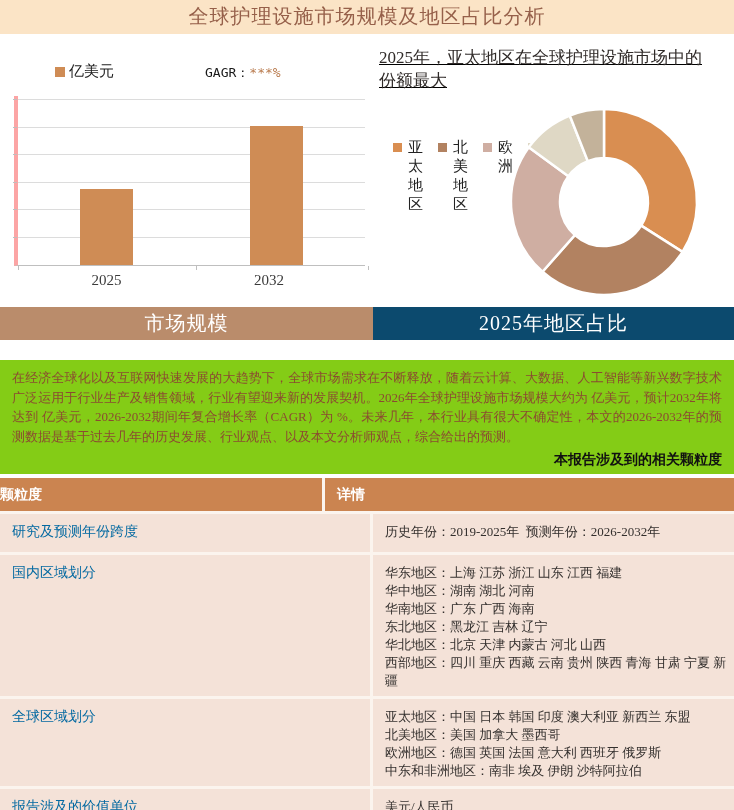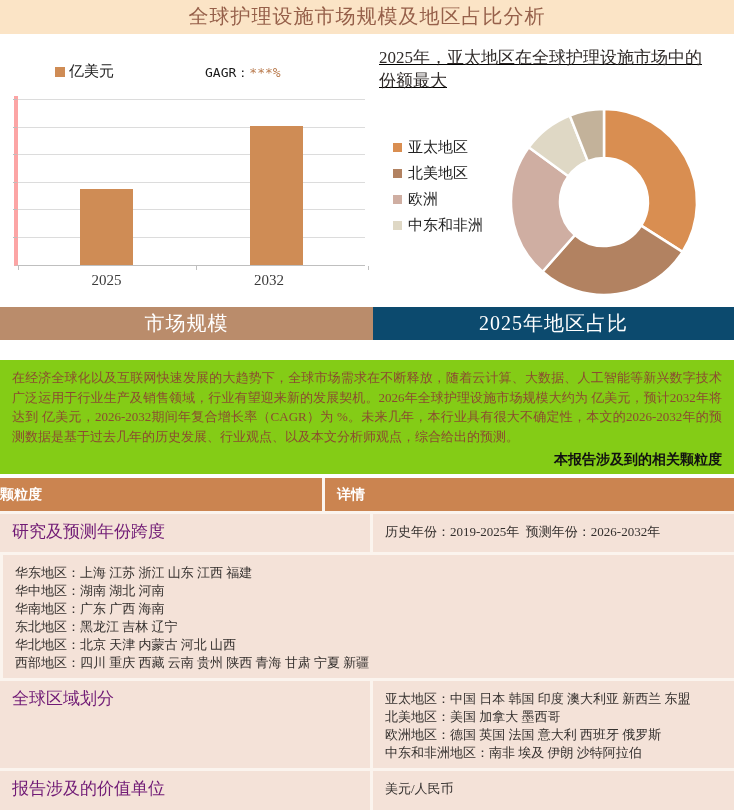--- a/index.html
+++ b/index.html
@@ -23,21 +23,21 @@
 
   .plot { position:absolute; left:14px; top:62px; width:351px; height:170px;
     border-left:4px solid #fca5a5; border-bottom:1px solid #BFBFBF; }
   .gridline { position:absolute; left:0; width:100%; height:1px; background:#DCDCDC; }
   .gridline .ytick { position:absolute; left:-5px; top:0; width:4px; height:1px; background:#BFBFBF; }
   .bar { position:absolute; width:53px; background:#CF8C55; bottom:0; }
   .xlab { position:absolute; top:176px; transform:translateX(-50%); font-size:15px; color:#3b3b3b; }
   .xtick { position:absolute; bottom:-5px; width:1px; height:4px; background:#BFBFBF; }
 
   .pie-headline { padding:12px 8px 0 6px; width:340px; font-size:17px; line-height:23px; color:#2F2A28; }
-  .pie-legend { position:absolute; left:20px; top:104px; width:96px; display:flex; flex-direction:column; gap:7px; }
+  .pie-legend { position:absolute; left:20px; top:104px; width:96px; display:flex; flex-direction:row; gap:15px; }
   .pie-legend .item { display:flex; font-size:15px; line-height:19px; color:#222; }
   .pie-legend .sw { width:9px; height:9px; margin:5px 6px 0 0; flex:none; }
   .donut-wrap { position:absolute; left:131px; top:68px; width:200px; height:200px; }
 
   
   .tabs { margin-top:2px; height:33px; flex:none; display:flex; }
   .tab { height:33px; line-height:33px; text-align:center; color:#fff; font-size:20px; letter-spacing:1px; }
   .tab.t0 { width:373px; background:#BA8C6B; }
   .tab.t1 { width:361px; background:#CDC4A8; }
 
@@ -50,21 +50,21 @@
   
   .tbl { margin-top:4px; flex:1; display:flex; flex-direction:column; overflow:hidden; }
   .t-head { height:33px; flex:none; background:#CB8450; display:flex; align-items:center;
     font-family:"Liberation Sans","DejaVu Sans",sans-serif; font-weight:bold; font-size:14px; color:#fff; }
   .t-head .c1 { width:322px; }
   .t-head .hdiv { width:3px; height:100%; background:#FBF4EE; }
   .t-head .c2 { flex:1; padding-left:12px; }
   .t-sep { height:3px; flex:none; background:#FBF4EE; }
   .t-row { display:flex; background:#F4E2D8; flex:none; min-height:38px; }
   .t-row:last-child { flex:1; }
-  .t-row .c1 { width:370px; padding:9px 10px 6px 12px; font-size:17px; line-height:18px; color:#701a75; }
+  .t-row .c1 { width:370px; padding:9px 10px 6px 12px; font-size:14px; line-height:18px; color:#0369a1; }
   .t-row .vdiv { width:3px; background:#FBF4EE; flex:none; }
   .t-row .c2 { flex:1; padding:9px 4px 6px 12px; font-size:13px; line-height:18px; color:#34302E; white-space:pre-wrap; }
 </style>
 </head>
 <body>
 
 <div class="page">
 
   <div class="title-bar" style="background: rgb(251, 228, 198);">全球护理设施市场规模及地区占比分析</div>
 
@@ -153,20 +153,21 @@
     </div>
     <div id="t-body" style="display: flex; flex-direction: column; flex: 1 1 0%;">
         <div class="t-sep"></div>
         <div class="t-row">
           <div class="c1">研究及预测年份跨度</div>
           <div class="vdiv"></div>
           <div class="c2">历史年份：2019-2025年  预测年份：2026-2032年</div>
         </div>
         <div class="t-sep"></div>
         <div class="t-row">
+          <div class="c1">国内区域划分</div>
           <div class="vdiv"></div>
           <div class="c2">华东地区：上海 江苏 浙江 山东 江西 福建
 华中地区：湖南 湖北 河南
 华南地区：广东 广西 海南
 东北地区：黑龙江 吉林 辽宁
 华北地区：北京 天津 内蒙古 河北 山西
 西部地区：四川 重庆 西藏 云南 贵州 陕西 青海 甘肃 宁夏 新疆</div>
         </div>
         <div class="t-sep"></div>
         <div class="t-row">

